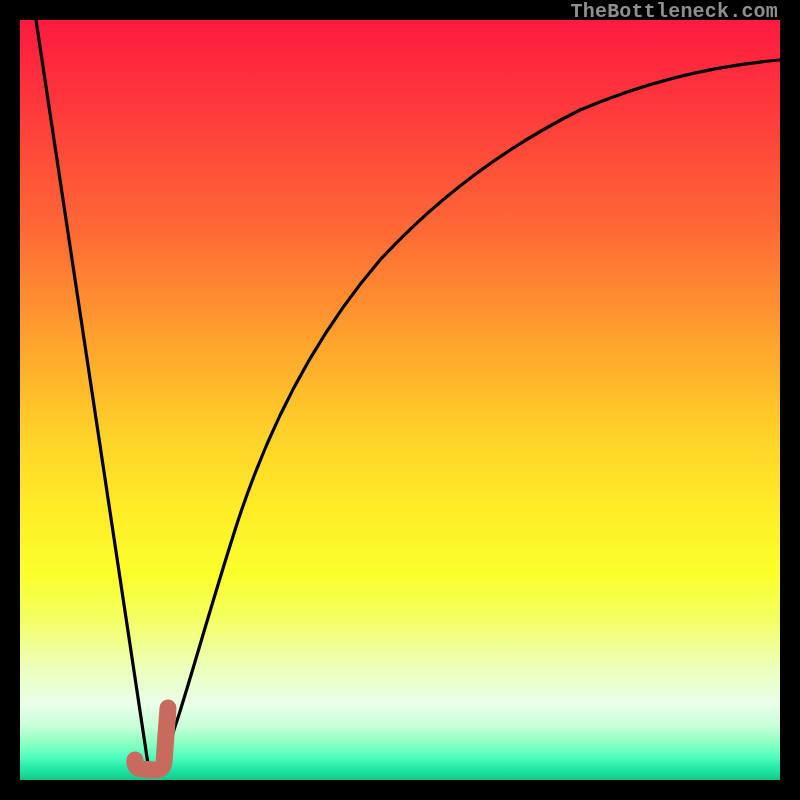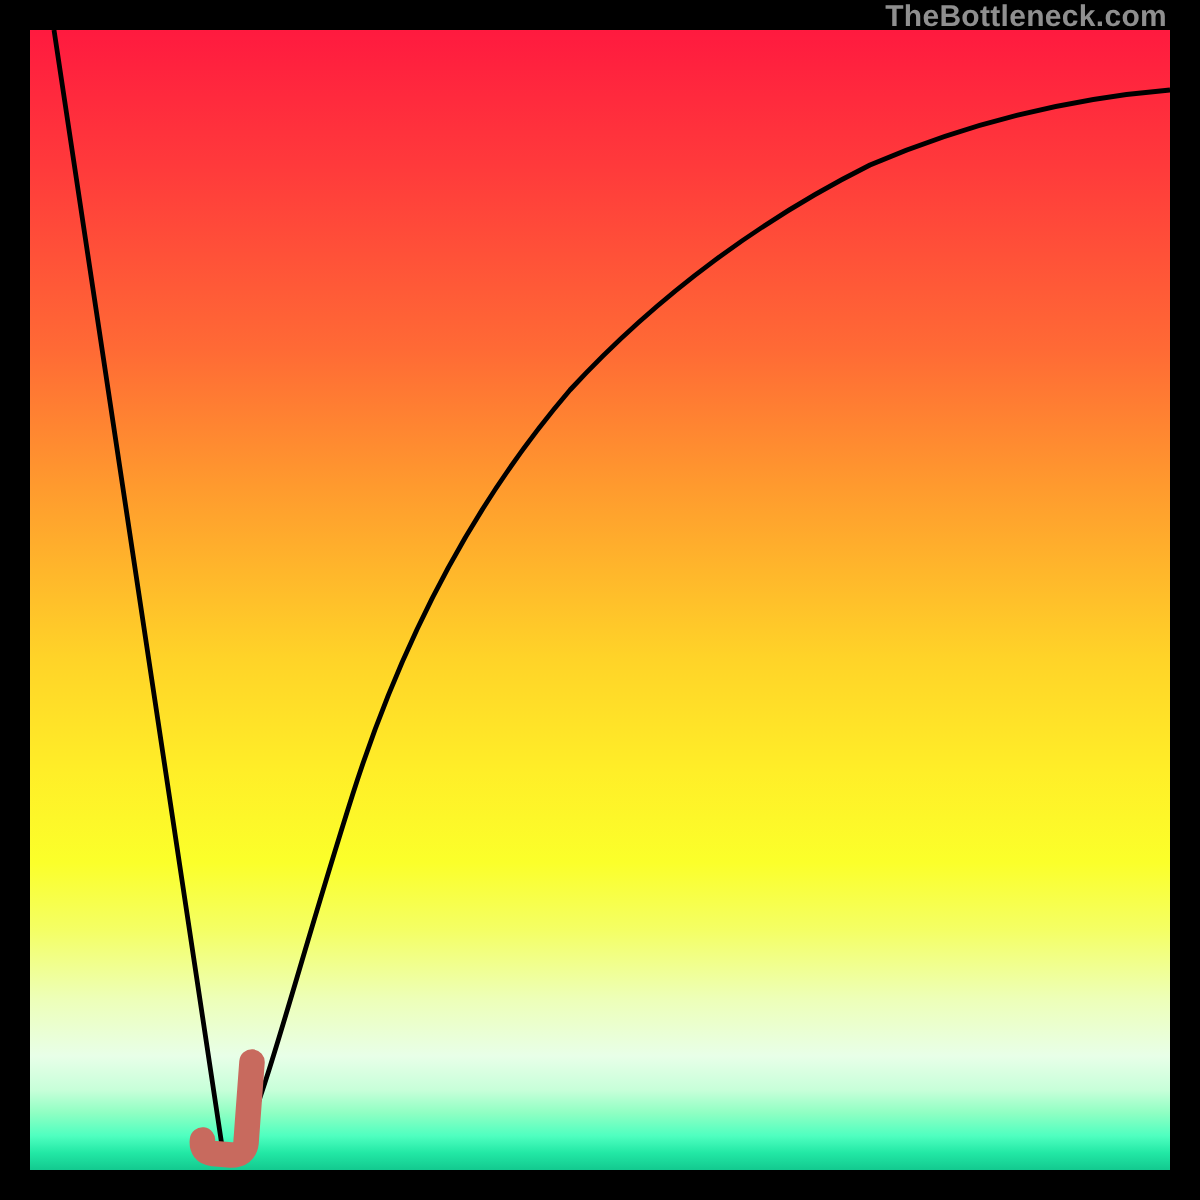--- a/index.html
+++ b/index.html
@@ -46,20 +46,21 @@
   }
   .watermark {
     position: absolute;
     top: 0px;
     right: 22px;
     color: #8f8f8f;
     font-size: 20px;
     font-weight: 600;
     letter-spacing: 0.2px;
     user-select: none;
+    font-family: Liberation Mono, monospace;
   }
   svg.curve {
     position: absolute;
     left: 0;
     top: 0;
     width: 760px;
     height: 760px;
     pointer-events: none;
   }
 </style>

